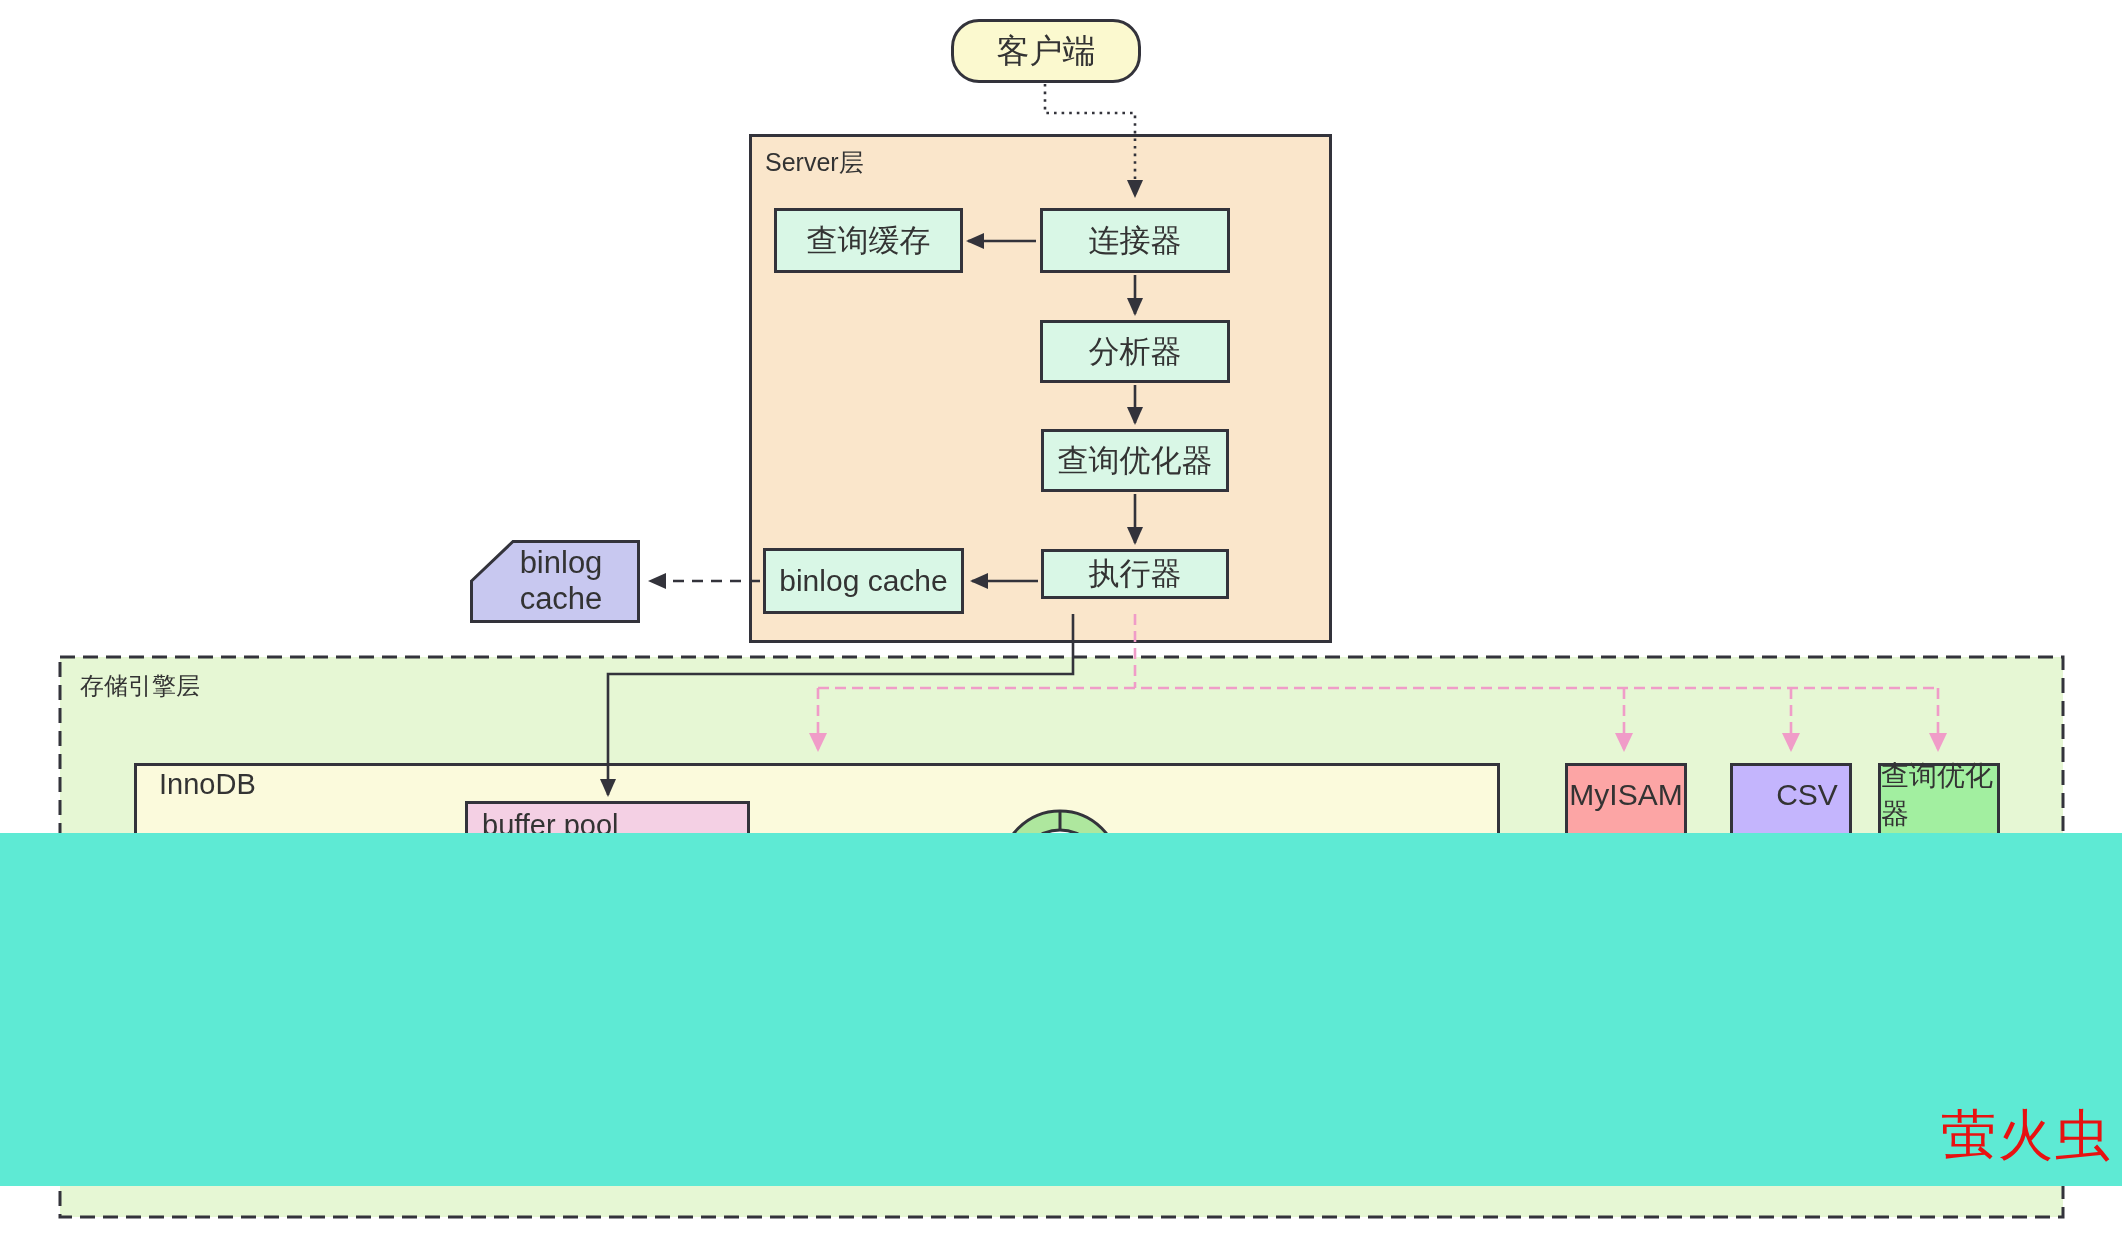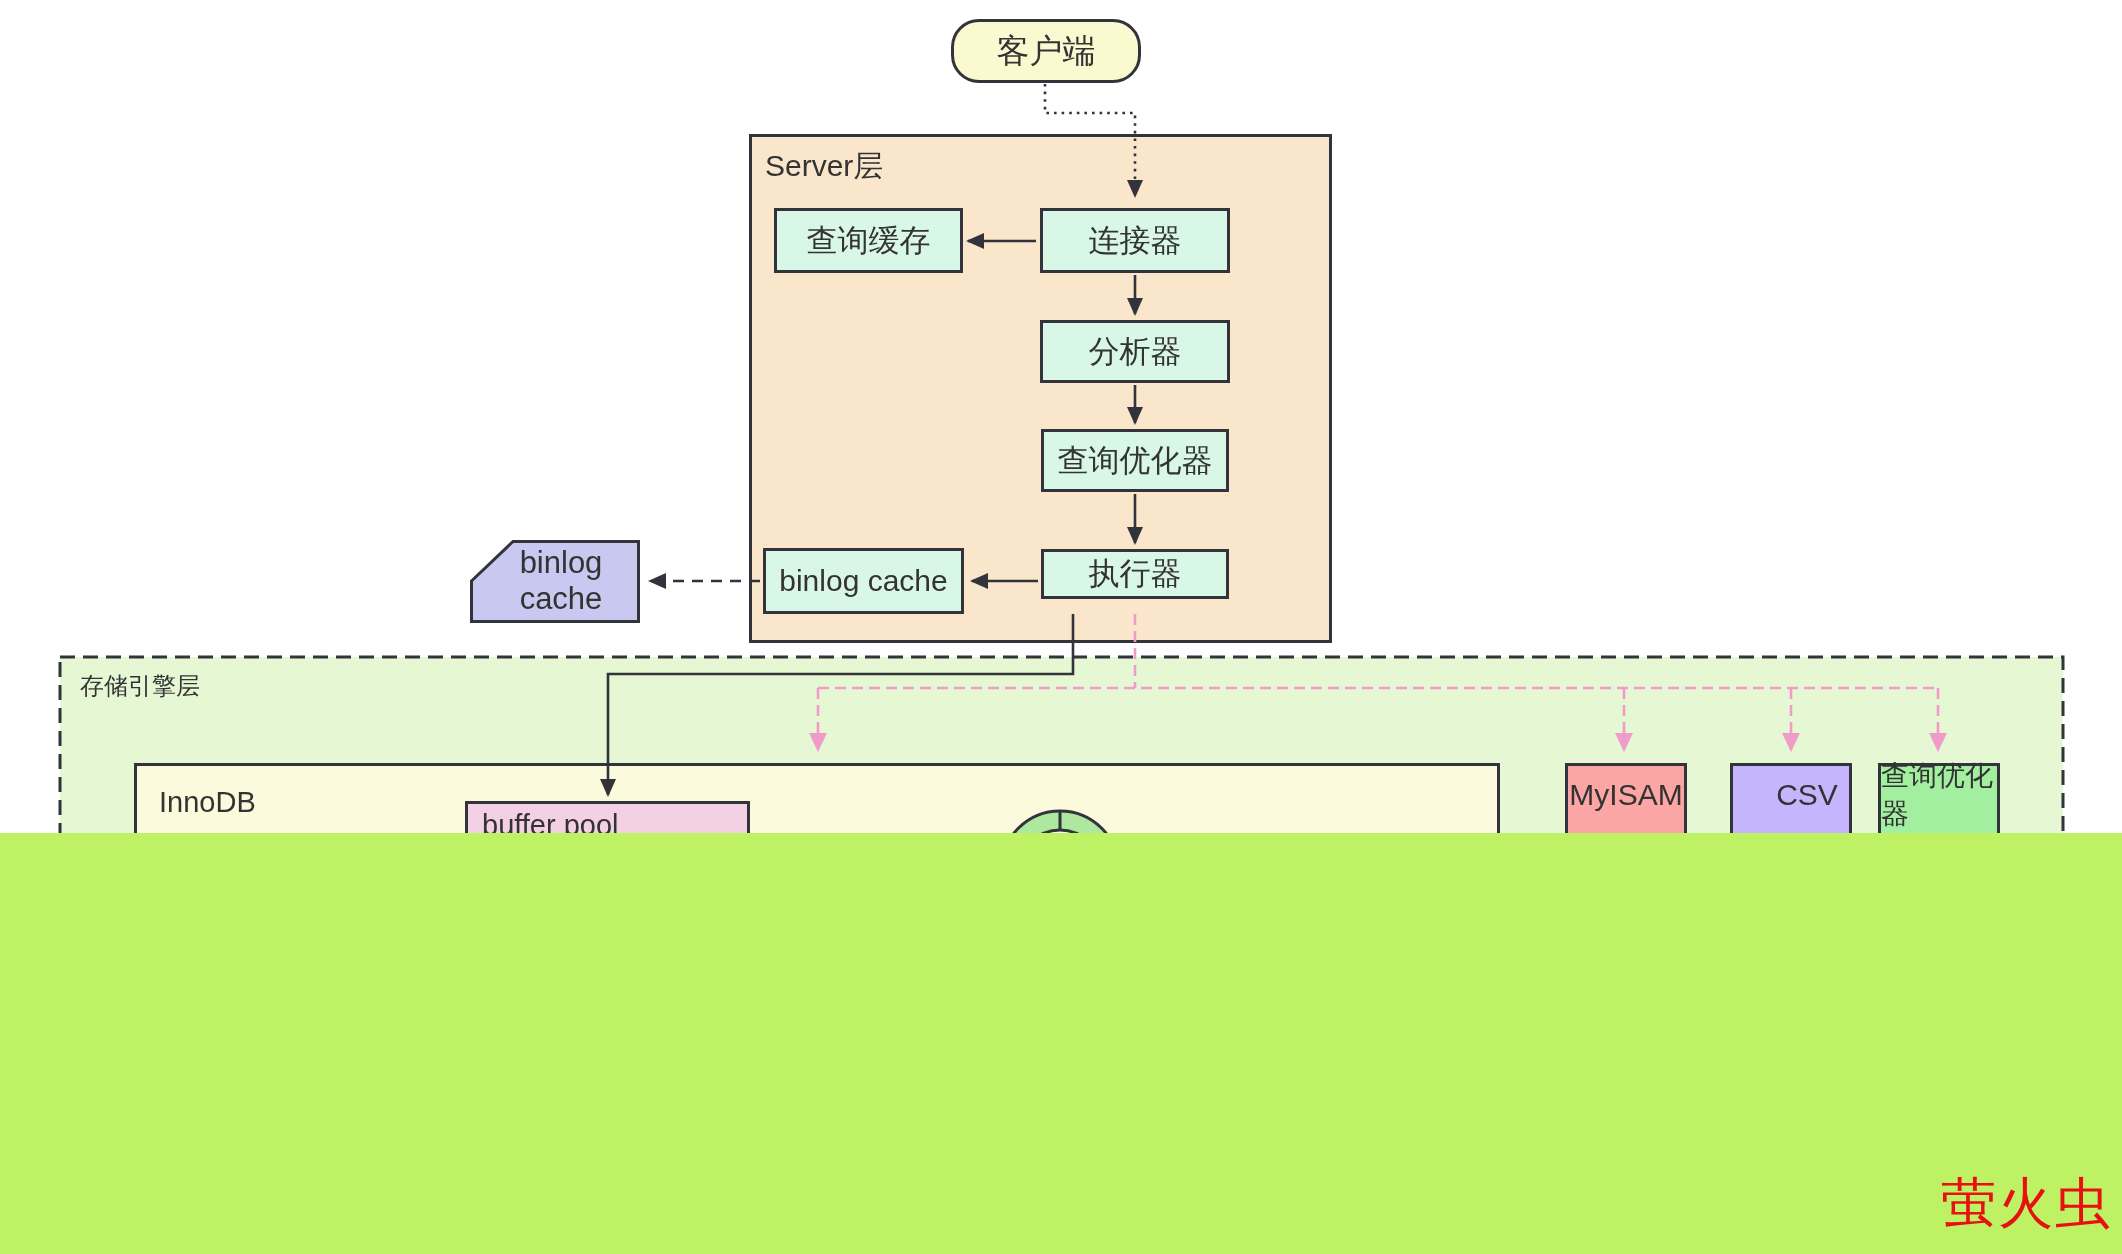--- a/index.html
+++ b/index.html
@@ -16,54 +16,54 @@
   #fg-layer { z-index:4; }
 
   .box {
     position:absolute; box-sizing:border-box;
     border:3px solid #33333b;
     display:flex; align-items:center; justify-content:center;
     font-size:31px; color:#333333;
   }
   .client       { left:951px;  top:19px;  width:190px; height:64px;  background:#FBF9CF; z-index:3; font-size:33px;border-radius:28px; }
   .server-layer { left:749px;  top:134px; width:583px; height:509px; background:#FAE6CB; z-index:2; }
-  .layer-label  { position:absolute; font-size:30px; color:#333; }
+  .layer-label  { position:absolute; font-size:25px; color:#333; }
   .server-label { left:16px; top:12px; }
   .mint { background:#D9F7E6; z-index:3; }
   .query-cache  { left:774px;  top:208px; width:189px; height:65px; }
   .connector    { left:1040px; top:208px; width:190px; height:65px; }
   .analyzer     { left:1040px; top:320px; width:190px; height:63px; }
   .optimizer    { left:1041px; top:429px; width:188px; height:63px; }
   .executor     { left:1041px; top:549px; width:188px; height:50px; }
   .binlog-cache { left:763px;  top:548px; width:201px; height:66px; font-size:30px; }
 
   .binlog-file { position:absolute; left:470px; top:540px; width:170px; height:83px; z-index:3; }
   .binlog-file-label {
     position:absolute; left:0; right:0; top:50%; transform:translateY(-52%);
     text-align:center; padding-left:12px; font-size:31px; color:#333;
   }
 
   .storage-label { left:80px; top:670px; font-size:24px; z-index:2; }
 
   .innodb {
     left:134px; top:763px; width:1366px; height:130px; background:#FBFADC; z-index:2;
-    align-items:flex-start; justify-content:flex-start; padding:20px 0 0 22px; font-size:29px;
+    align-items:flex-start; justify-content:flex-start; padding:2px 0 0 22px; font-size:29px;
   }
   .buffer-pool {
     left:465px; top:801px; width:285px; height:90px; background:#F4D0E4; z-index:3;
     align-items:flex-start; justify-content:flex-start; padding:5px 0 0 14px; font-size:29px;
   }
   .engine { z-index:3; padding-bottom:14px; font-size:30px; }
   .engine-myisam { left:1565px; top:763px; width:122px; height:78px; background:#fca5a5; }
   .engine-csv    { left:1730px; top:763px; width:122px; height:78px; background:#c4b5fd;padding-left:32px; }
   .engine-other  { left:1878px; top:763px; width:122px; height:78px; background:#A2EFA0; font-size:28px; }
 
   .black-bar {
-    position:absolute; left:0; top:833px; width:2122px; height:421px;
-    background:#bef264; z-index:10;
+    position:absolute; left:0; top:833px; width:2122px; height:353px;
+    background:#5eead4; z-index:10;
   }
   .watermark {
     position:absolute; right:10px; bottom:13px;
     font-family:"Liberation Serif","DejaVu Serif",serif;
     font-size:55px; letter-spacing:2px; color:#E81111;
   }
 </style>
 </head>
 <body>
 

